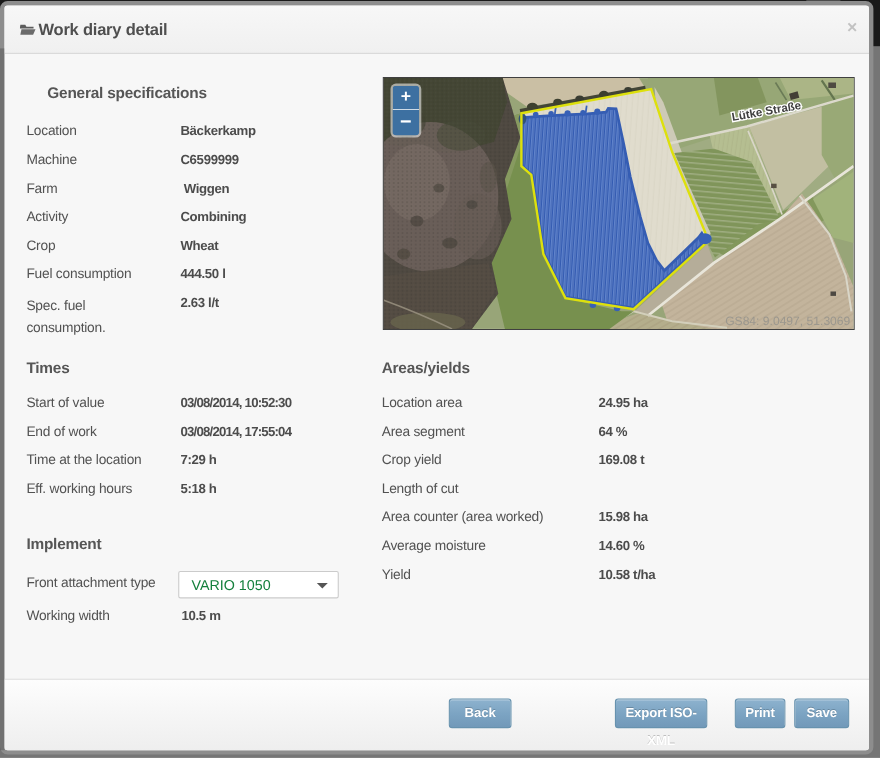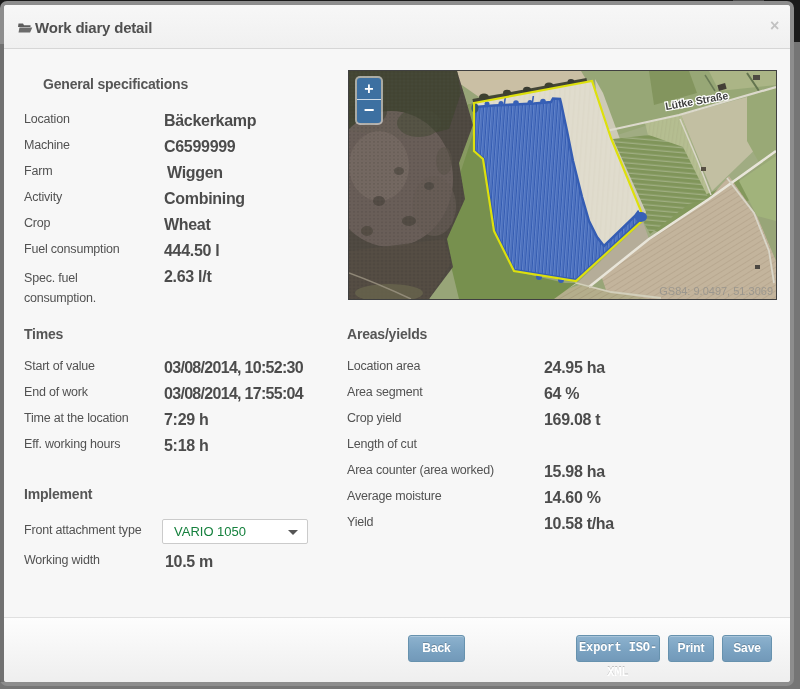--- a/index.html
+++ b/index.html
@@ -5,21 +5,21 @@
 html,body{margin:0;padding:0;}
 body{width:800px;height:689px;position:relative;overflow:hidden;background:#757575;font-family:"Liberation Sans",sans-serif;}
 .bgtop{position:absolute;left:0;top:0;width:800px;height:42px;background:#1a1a1a;}
 .modal{position:absolute;left:0;top:1px;width:794px;height:685px;box-sizing:border-box;border:4px solid #8d8d8d;border-radius:7px;background:#f7f7f7;overflow:hidden;}
 .hdr{position:absolute;left:0;top:0;width:786px;height:43px;background:linear-gradient(#f7f7f7,#f0f0f0);border-bottom:1px solid #d6d6d6;}
 .title{position:absolute;left:31px;top:14px;font-size:15px;font-weight:bold;letter-spacing:-0.2px;color:#4f4f4f;}
 .hicon{position:absolute;left:14px;top:15px;}
 .close{position:absolute;left:766px;top:12px;font-size:16px;font-weight:bold;color:#c2c2c2;}
 .h2{position:absolute;font-size:14px;font-weight:bold;letter-spacing:-0.2px;color:#565656;}
 .lbl{position:absolute;font-size:12.5px;letter-spacing:-0.2px;color:#525252;}
-.val{position:absolute;font-size:16px;letter-spacing:-0.3px;font-weight:bold;color:#4c4c4c;}
+.val{position:absolute;font-size:12px;letter-spacing:-0.3px;font-weight:bold;color:#4c4c4c;}
 .ftr{position:absolute;left:0;top:612px;width:786px;height:65px;background:linear-gradient(#fdfdfd,#eeeeee);border-top:1px solid #e0e0e0;}
 .btn{position:absolute;top:630px;height:27px;box-sizing:border-box;background:linear-gradient(#8db2ce,#7ba3c2 55%,#7299b9);border:1px solid #6792ae;border-radius:3px;color:#fff;font-size:12px;letter-spacing:-0.1px;font-weight:bold;text-align:center;line-height:25px;text-shadow:0 -1px 0 rgba(0,0,0,0.2);box-shadow:inset 0 1px 0 rgba(255,255,255,0.25);}
 .mapbox{position:absolute;left:344px;top:65px;width:427px;height:228px;border:1px solid #404040;}
 .zoomctl{position:absolute;left:355px;top:76px;width:24px;height:45px;background:rgba(255,255,255,0.55);border-radius:5px;padding:2px;box-sizing:content-box;}
 .zbtn{width:24px;height:22px;background:#3d70a1;color:#fff;text-align:center;font-weight:bold;font-size:16px;line-height:21px;}
 .zbtn.t{border-radius:3px 3px 0 0;border-bottom:1px solid rgba(255,255,255,0.75);box-sizing:border-box;}
 .zbtn.b{border-radius:0 0 3px 3px;height:23px;font-size:18px;line-height:20px;}
 .sel{position:absolute;left:158px;top:514px;width:146px;height:25px;box-sizing:border-box;background:#fff;border:1px solid #cbcbcb;border-radius:2px;}
 .sel span{position:absolute;left:11px;top:4px;font-size:13px;color:#15803d;}
 .sel .arr{position:absolute;right:9px;top:10px;width:0;height:0;border-left:5px solid transparent;border-right:5px solid transparent;border-top:5px solid #555;}
@@ -213,21 +213,21 @@
     <ellipse cx="292" cy="146" rx="6" ry="5" fill="#2e59b5"></ellipse>
     <rect width="427" height="228" fill="#e8e4d4" opacity="0.05"></rect>
 
     <text x="317" y="39" font-family="Liberation Sans, sans-serif" font-size="10.5" font-weight="bold" fill="#3f3f3f" stroke="#ffffff" stroke-width="2.4" paint-order="stroke" transform="rotate(-10 317 39)">Lütke Straße</text>
     <text x="424" y="224" text-anchor="end" font-family="Liberation Sans, sans-serif" font-size="11" fill="#9b978e">GS84: 9.0497, 51.3069</text>
   </svg>
   </div>
 
   <div class="ftr"></div>
   <div class="btn" style="left:404px;width:57px;">Back</div>
-  <div class="btn" style="left:572px;width:84px;font-family:Liberation Mono, monospace;">Export ISO-XML</div>
+  <div class="btn" style="left:555px;width:84px;">Export ISO-XML</div>
   <div class="btn" style="left:664px;width:46px;">Print</div>
   <div class="btn" style="left:718px;width:50px;">Save</div>
 </div>
 <div class="zoomctl">
   <div class="zbtn t">+</div>
   <div class="zbtn b">−</div>
 </div>
 <div style="position:absolute;left:0;top:44px;width:4px;height:638px;background:rgba(30,30,30,0.25);"></div>
 
 </body></html>

